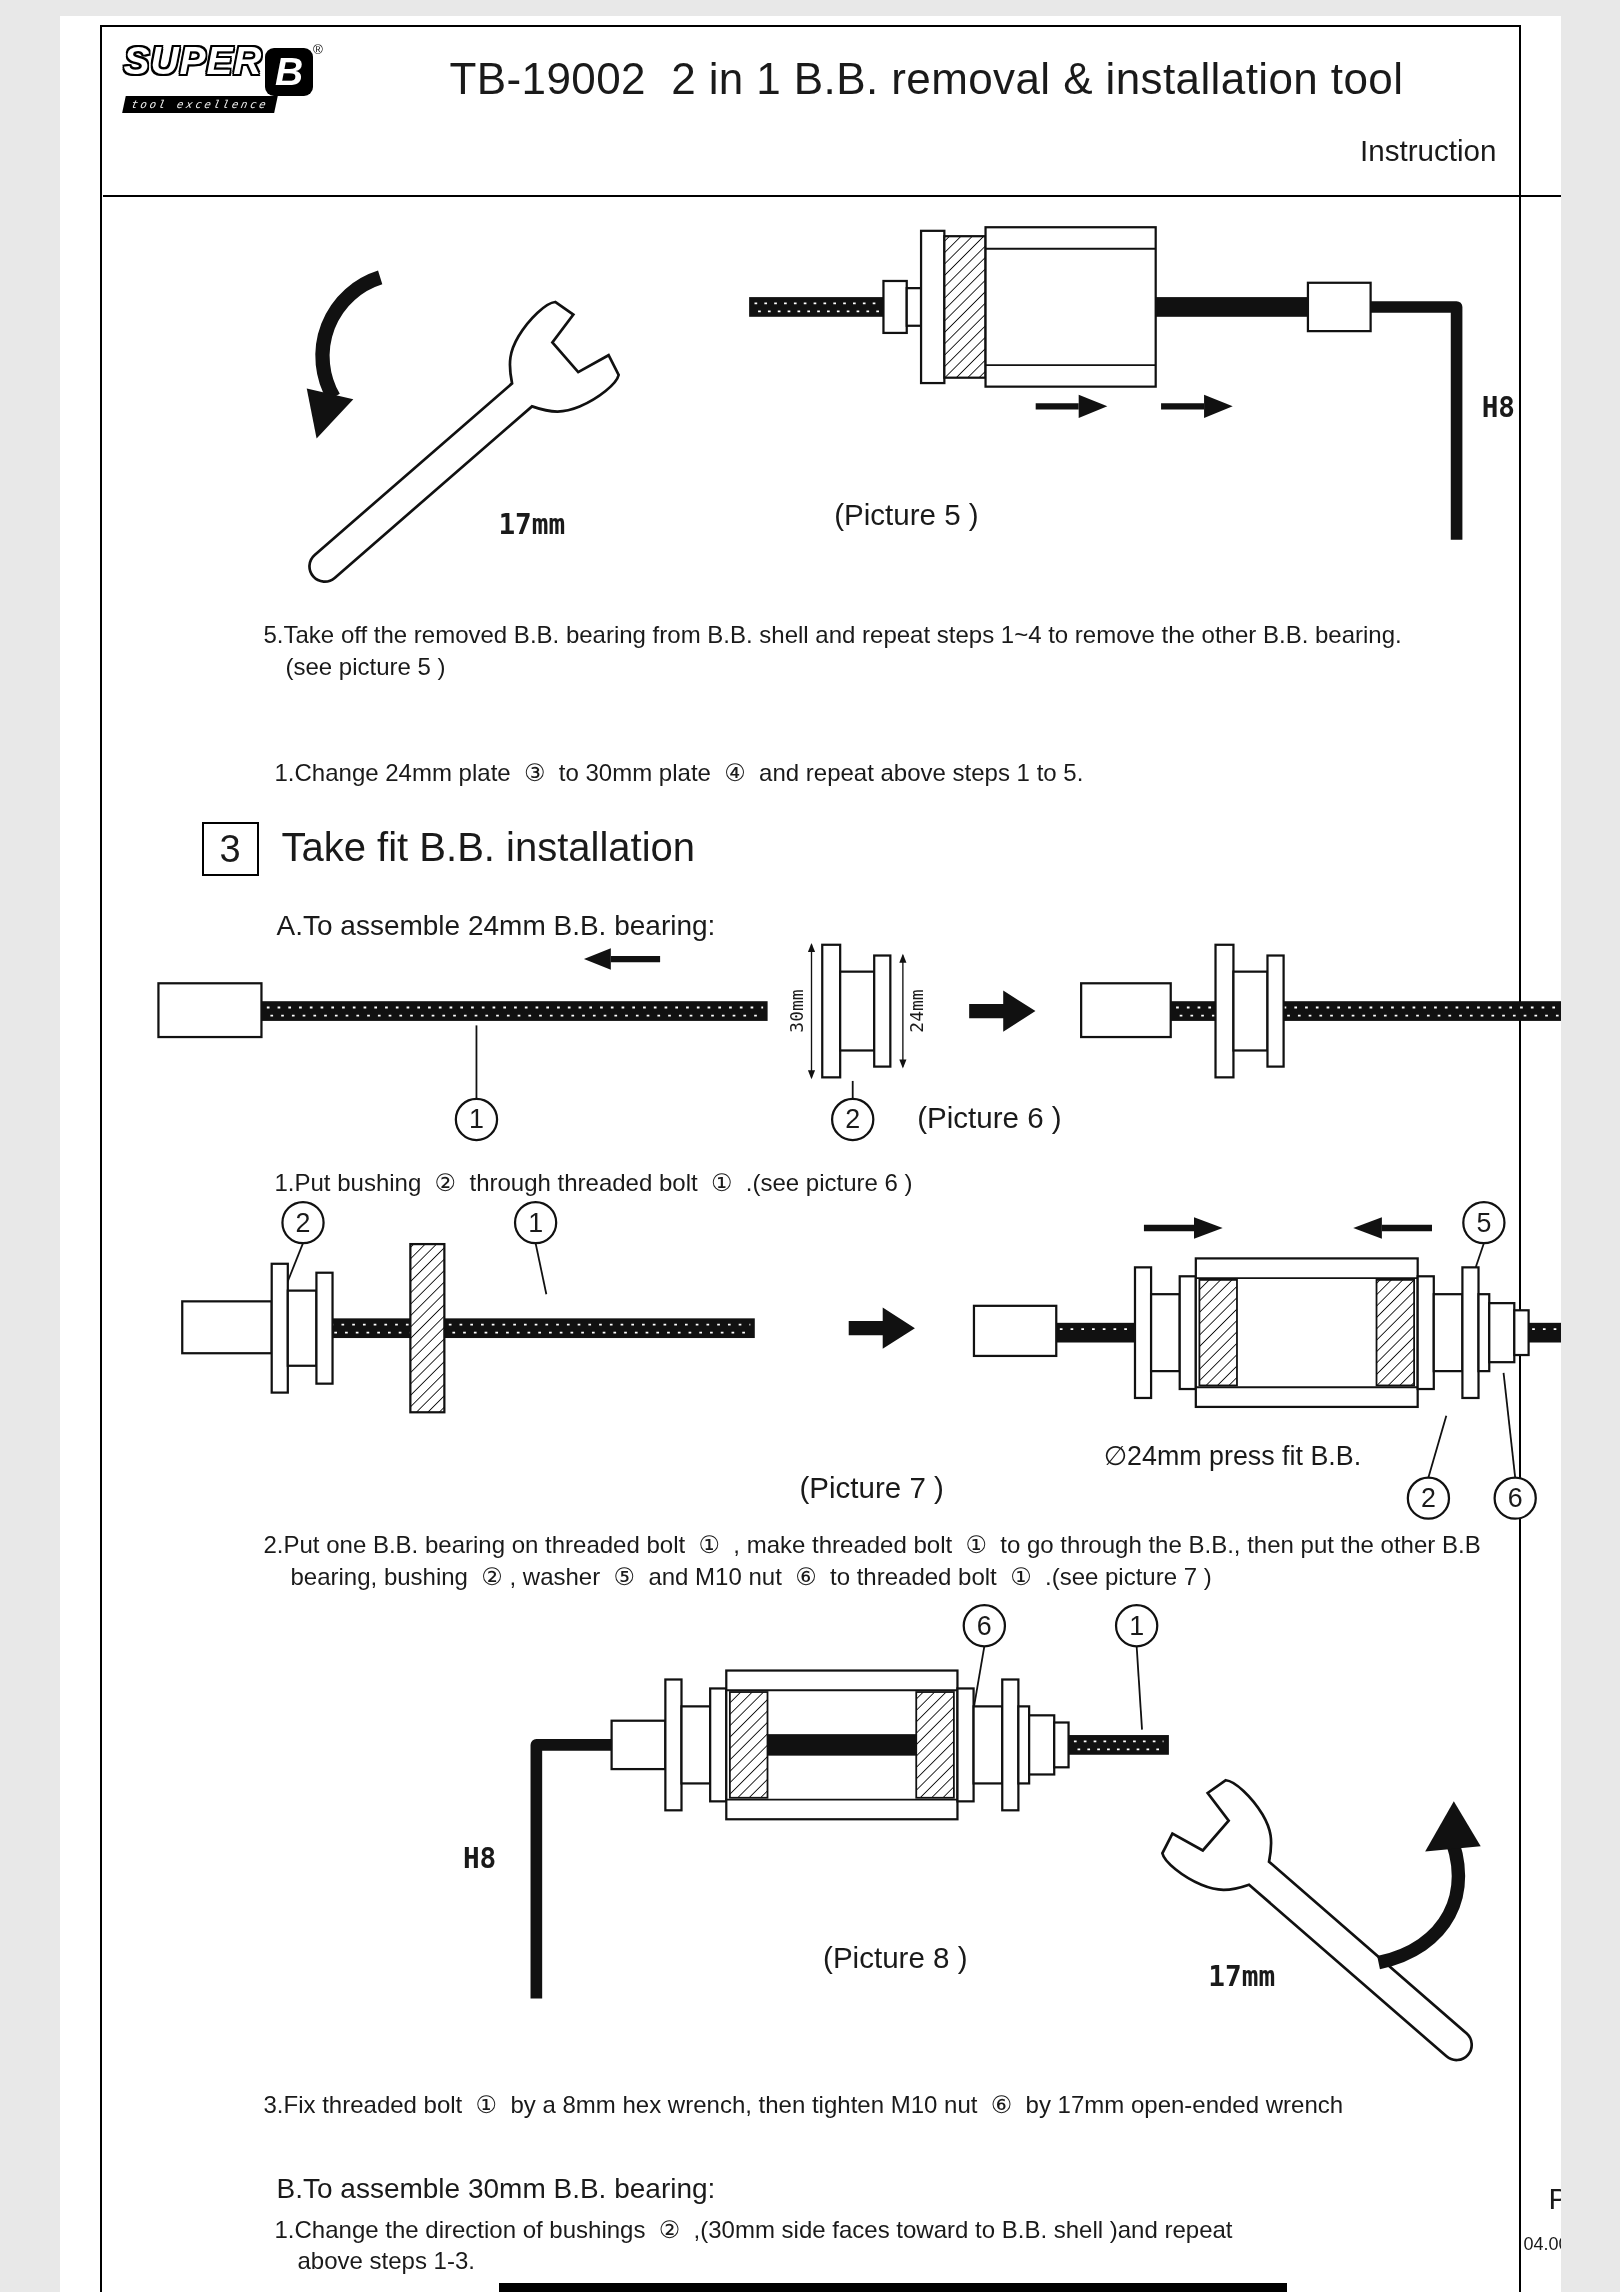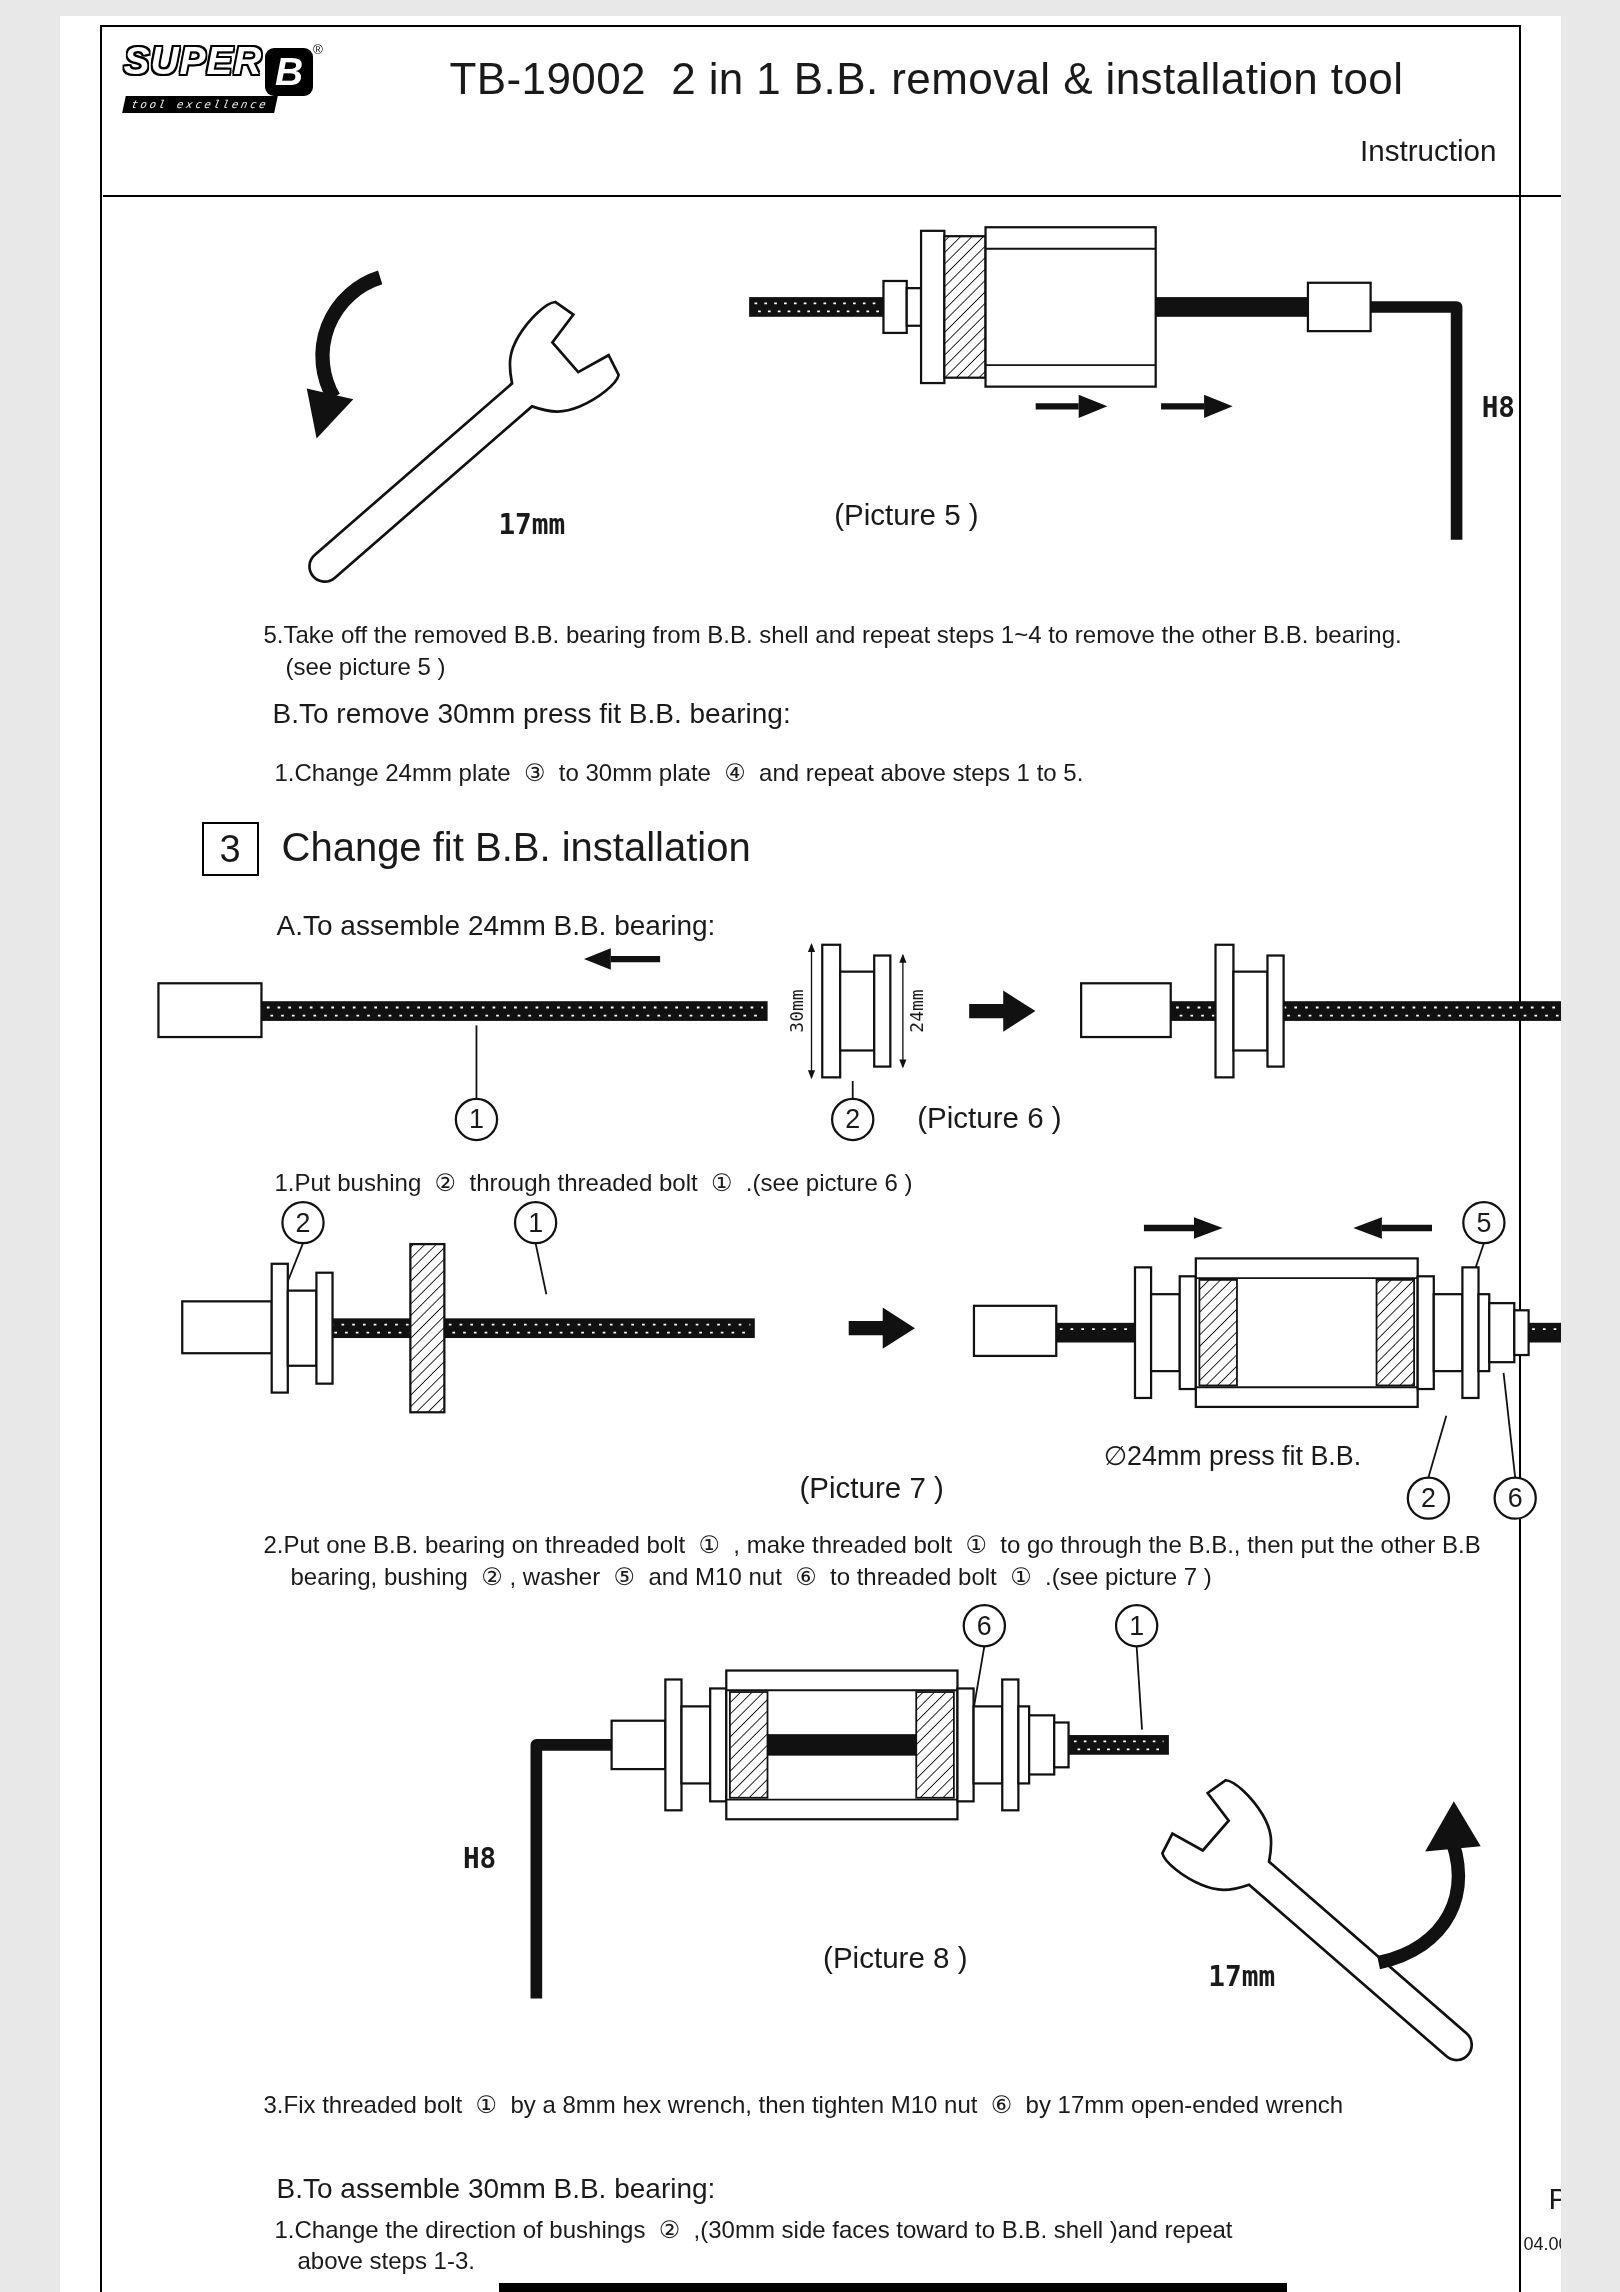--- a/index.html
+++ b/index.html
@@ -95,25 +95,24 @@
       <line x1="960" y1="256" x2="1008" y2="256" stroke="#111" stroke-width="7"></line>
       <polygon points="1008,243 1040,256 1008,269" fill="#111"></polygon>
       <line x1="1100" y1="256" x2="1148" y2="256" stroke="#111" stroke-width="7"></line>
       <polygon points="1148,243 1180,256 1148,269" fill="#111"></polygon>
     </g>
     <text x="735" y="388" font-size="33">(Picture 5 )</text>
   </svg>
 
   <div class="t body-text" style="left:204px; top:604px;">5.Take off the removed B.B. bearing from B.B. shell and repeat steps 1~4 to remove the other B.B. bearing.</div>
   <div class="t body-text" style="left:226px; top:636px;">(see picture 5 )</div>
-  <div class="t heading" style="left:213px; top:682px;">B.To remove 30mm press fit B.B. bearing:</div>
   <div class="t body-text" style="left:215px; top:742px;text-align:right;">1.Change 24mm plate  ③  to 30mm plate  ④  and repeat above steps 1 to 5.</div>
 
   <div class="sec-box" style="left:142px; top:806px;">3</div>
-  <div class="t sec-title" style="left:222px; top:809px;">Change fit B.B. installation</div>
+  <div class="t sec-title" style="left:222px; top:809px;">Take fit B.B. installation</div>
   <div class="t heading" style="left:217px; top:894px;">A.To assemble 24mm B.B. bearing:</div>
 
   <svg class="abs" style="left:85px; top:918px;" width="1505" height="224" viewBox="0 0 1680 250">
     <g>
       <rect x="15" y="55" width="115" height="60" fill="#fff" stroke="#111" stroke-width="2.5"></rect>
       <rect x="130" y="75" width="565" height="22" fill="#111"></rect>
       <line x1="136" y1="82" x2="690" y2="82" stroke="#fff" stroke-width="2" stroke-dasharray="3 9"></line>
       <line x1="140" y1="91" x2="690" y2="91" stroke="#fff" stroke-width="2" stroke-dasharray="3 9"></line>
     </g>
     <g>

